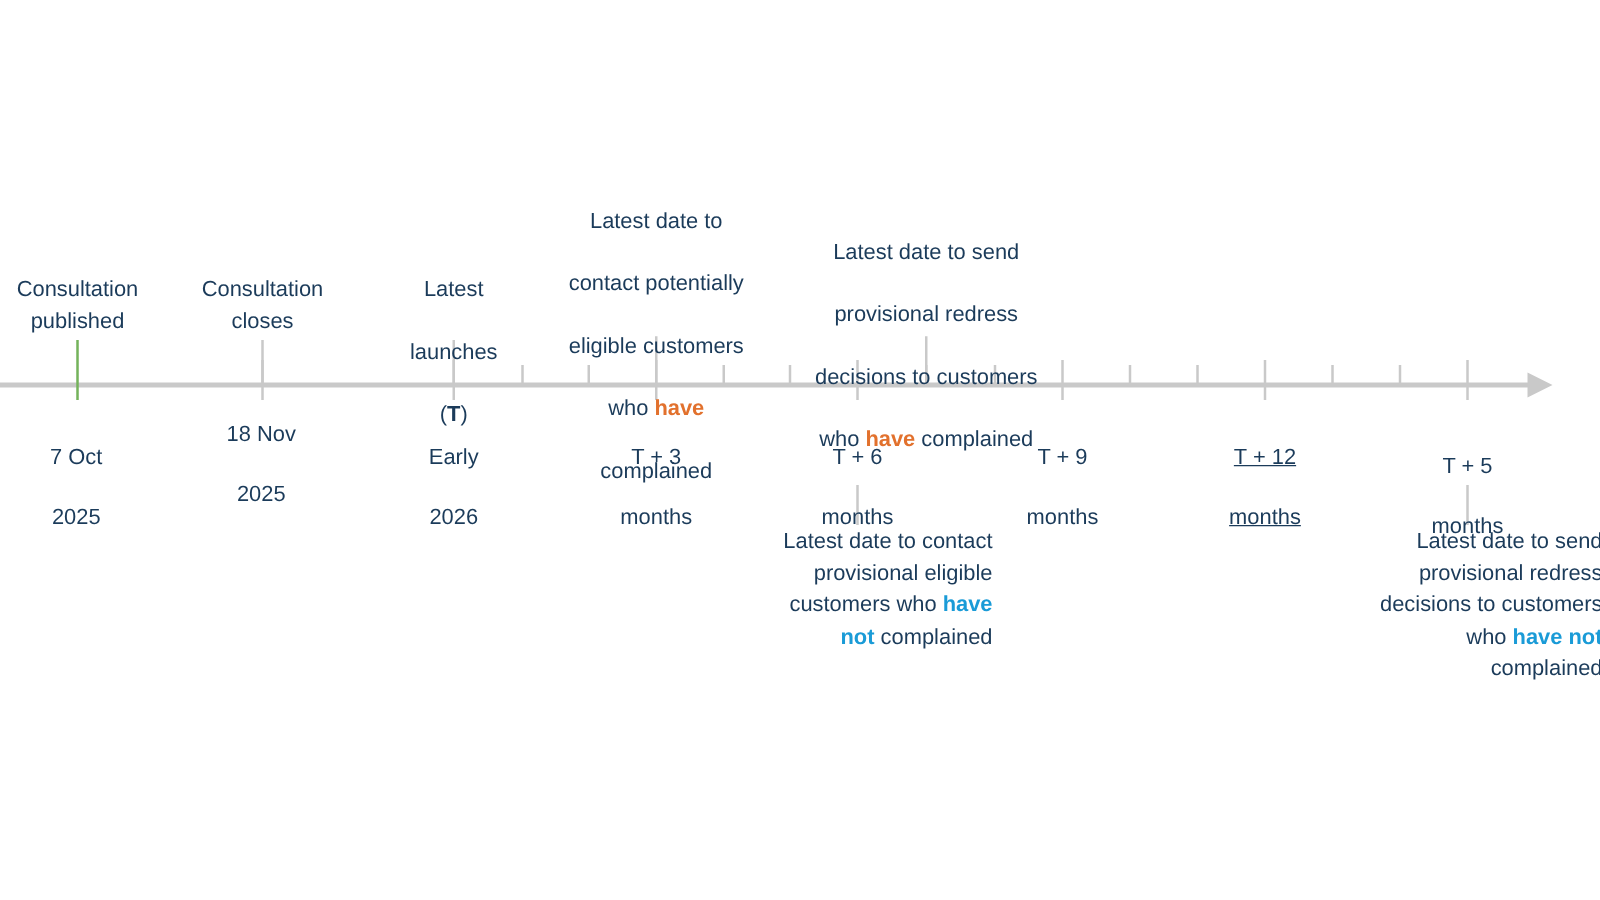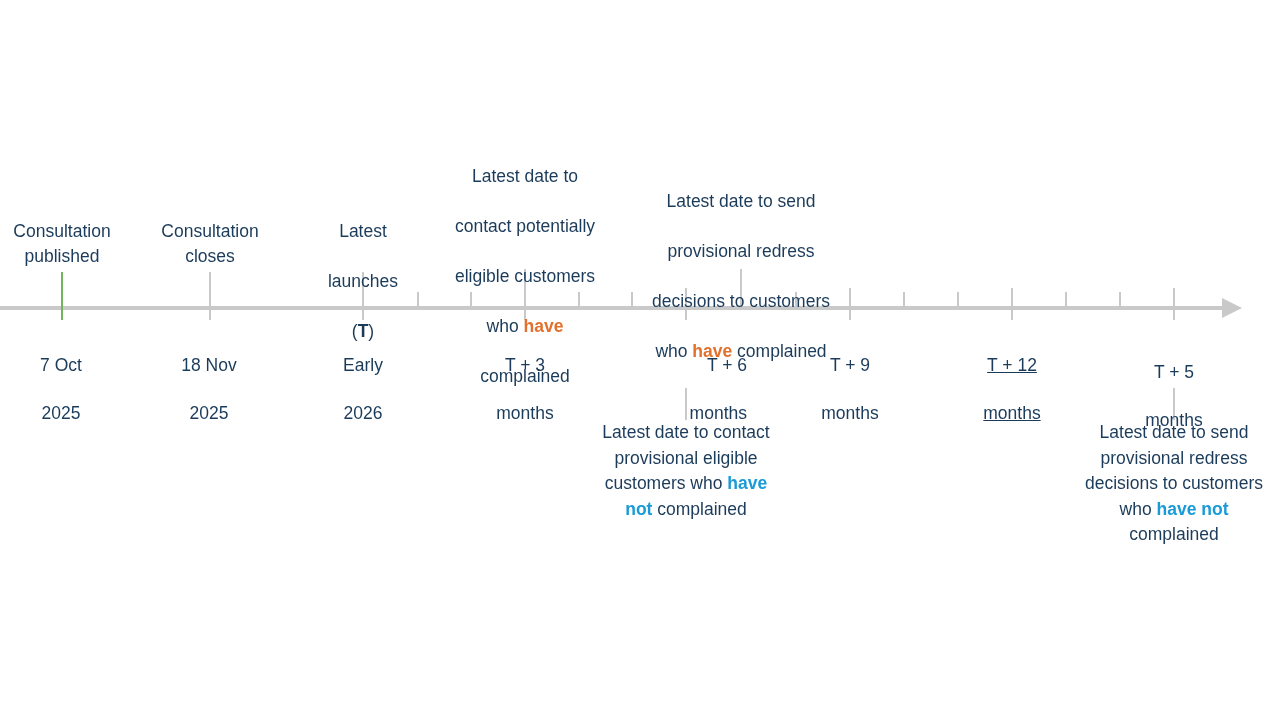--- a/index.html
+++ b/index.html
@@ -58,21 +58,21 @@
     position:absolute;
     text-align:center;
     font-size:17.5px;
     line-height:24px;
     color:#1b3b5a;
     white-space:pre-line;
   }
   
   .below-label{
     position:absolute;
-    text-align:center;
+    text-align:right;
     font-size:17.5px;
     line-height:25.5px;
     color:#1b3b5a;
   }
 
   .hl-orange{ color:#e2712d; font-weight:bold; }
   .hl-cyan{ color:#1a9bd7; font-weight:bold; }
   .bold-t{ font-weight:bold; }
 </style>
 </head>
@@ -136,36 +136,36 @@
     <span>provisional redress</span><br>
     <span>decisions to customers</span><br>
     <span>who </span><span class="hl-orange">have</span><span> complained</span>
   </div>
 
   <div class="date-label" style="left:0px;top:329px;width:122px;">
     <span>7 Oct</span><br>
     <span>2025</span>
   </div>
 
-  <div class="date-label" style="left:148px;top:329px;width:122px;">
+  <div class="date-label" style="left:148px;top:311px;width:122px;">
     <span>18 Nov</span><br>
     <span>2025</span>
   </div>
 
   <div class="date-label" style="left:302px;top:329px;width:122px;">
     <span>Early</span><br>
     <span>2026</span>
   </div>
 
   <div class="date-label" style="left:464px;top:329px;width:122px;">
     <span>T + 3</span><br>
     <span>months</span>
   </div>
 
-  <div class="date-label" style="left:625px;top:329px;width:122px;text-align:right;">
+  <div class="date-label" style="left:625px;top:329px;width:122px;">
     <span>T + 6</span><br>
     <span>months</span>
   </div>
 
   <div class="date-label" style="left:789px;top:329px;width:122px;">
     <span>T + 9</span><br>
     <span>months</span>
   </div>
 
   <div class="date-label" style="left:951px;top:329px;width:122px;text-decoration:underline;">

